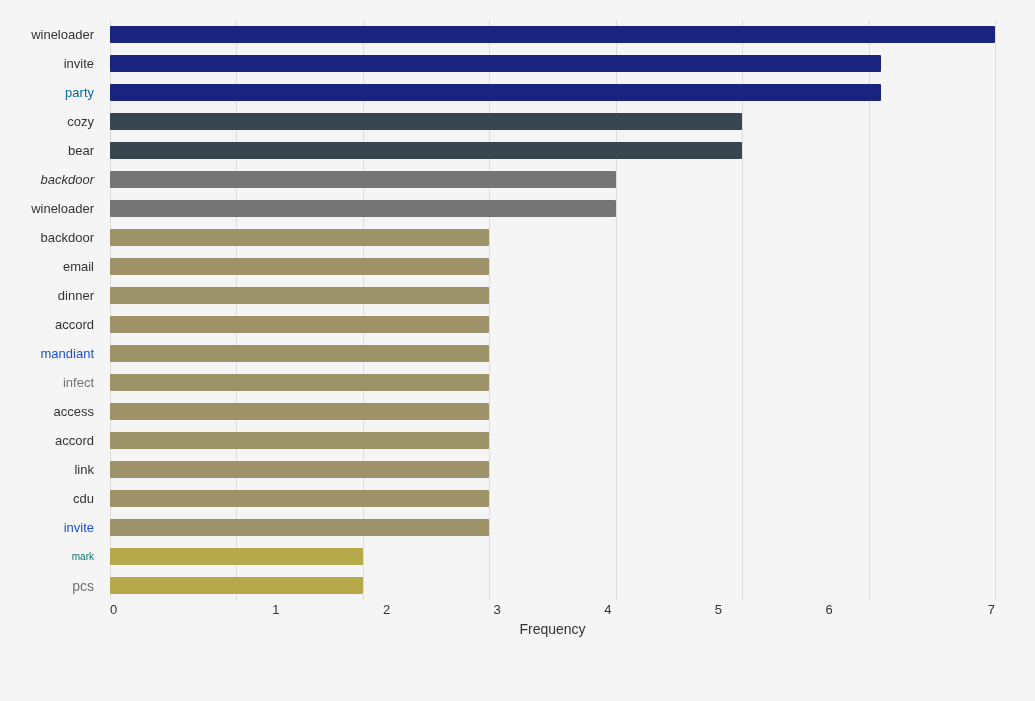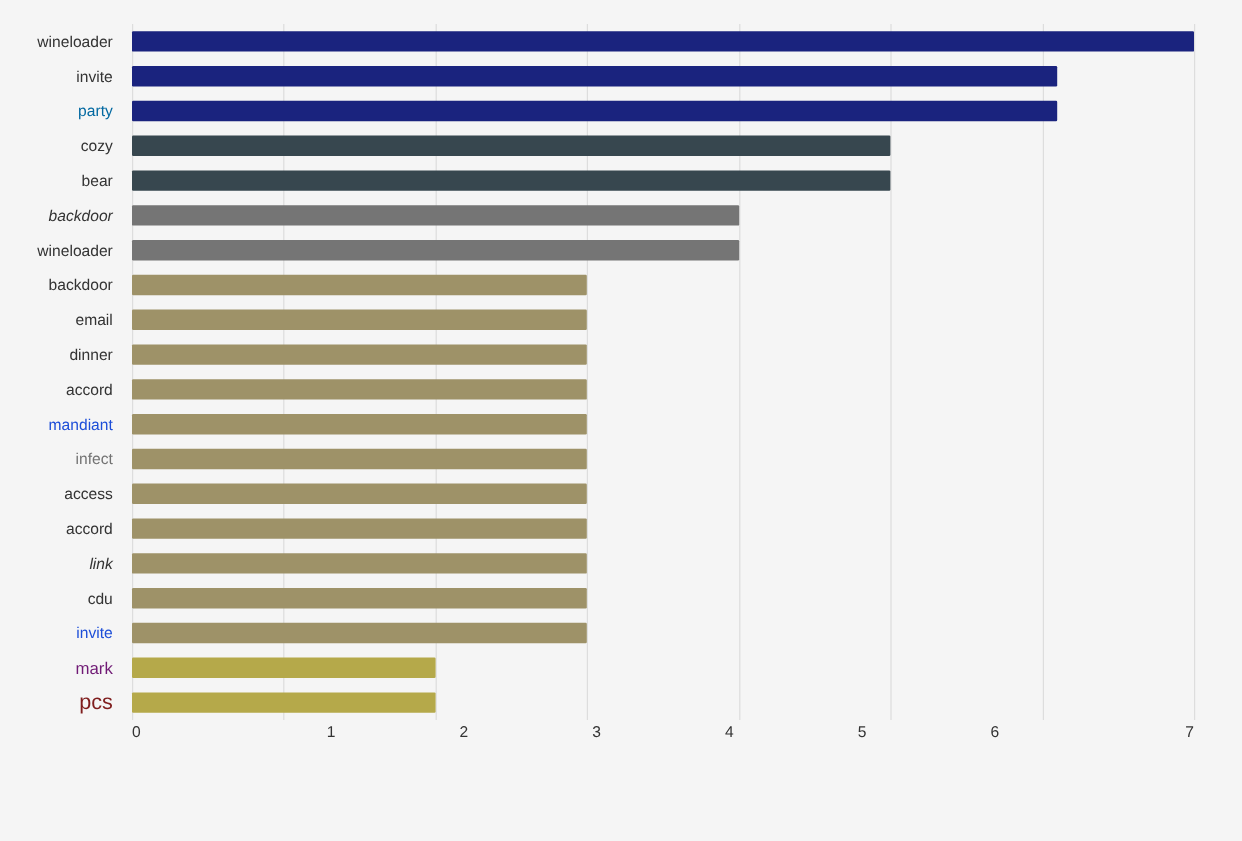--- a/index.html
+++ b/index.html
@@ -91,25 +91,25 @@
         <div class="y-label" style="flex: 1 1 0%; font-size: 13px; color: rgb(51, 51, 51); display: flex; align-items: center; justify-content: flex-end; padding-right: 8px; white-space: nowrap; font-style: italic;">backdoor</div>
         <div class="y-label" style="flex: 1 1 0%; font-size: 13px; color: rgb(51, 51, 51); display: flex; align-items: center; justify-content: flex-end; padding-right: 8px; white-space: nowrap;">wineloader</div>
         <div class="y-label" style="flex: 1 1 0%; font-size: 13px; color: rgb(51, 51, 51); display: flex; align-items: center; justify-content: flex-end; padding-right: 8px; white-space: nowrap;">backdoor</div>
         <div class="y-label" style="flex: 1 1 0%; font-size: 13px; color: rgb(51, 51, 51); display: flex; align-items: center; justify-content: flex-end; padding-right: 8px; white-space: nowrap;">email</div>
         <div class="y-label" style="flex: 1 1 0%; font-size: 13px; color: rgb(51, 51, 51); display: flex; align-items: center; justify-content: flex-end; padding-right: 8px; white-space: nowrap;">dinner</div>
         <div class="y-label" style="flex: 1 1 0%; font-size: 13px; color: rgb(51, 51, 51); display: flex; align-items: center; justify-content: flex-end; padding-right: 8px; white-space: nowrap; text-align: right;">accord</div>
         <div class="y-label" style="flex: 1 1 0%; font-size: 13px; color: #1d4ed8; display: flex; align-items: center; justify-content: flex-end; padding-right: 8px; white-space: nowrap;">mandiant</div>
         <div class="y-label" style="flex: 1 1 0%; font-size: 13px; color: #737373; display: flex; align-items: center; justify-content: flex-end; padding-right: 8px; white-space: nowrap;">infect</div>
         <div class="y-label" style="flex: 1 1 0%; font-size: 13px; color: rgb(51, 51, 51); display: flex; align-items: center; justify-content: flex-end; padding-right: 8px; white-space: nowrap;">access</div>
         <div class="y-label" style="flex: 1 1 0%; font-size: 13px; color: rgb(51, 51, 51); display: flex; align-items: center; justify-content: flex-end; padding-right: 8px; white-space: nowrap;">accord</div>
-        <div class="y-label" style="flex: 1 1 0%; font-size: 13px; color: rgb(51, 51, 51); display: flex; align-items: center; justify-content: flex-end; padding-right: 8px; white-space: nowrap; font-style: italic;">link</div>
+        <div class="y-label" style="flex: 1 1 0%; font-size: 13px; color: rgb(51, 51, 51); display: flex; align-items: center; justify-content: flex-end; padding-right: 8px; white-space: nowrap;">link</div>
         <div class="y-label" style="flex: 1 1 0%; font-size: 13px; color: rgb(51, 51, 51); display: flex; align-items: center; justify-content: flex-end; padding-right: 8px; white-space: nowrap;">cdu</div>
         <div class="y-label" style="flex: 1 1 0%; font-size: 13px; color: #1d4ed8; display: flex; align-items: center; justify-content: flex-end; padding-right: 8px; white-space: nowrap;">invite</div>
-        <div class="y-label" style="flex: 1 1 0%; font-size: 14px; color: #701a75; display: flex; align-items: center; justify-content: flex-end; padding-right: 8px; white-space: nowrap;">mark</div>
-        <div class="y-label" style="flex: 1 1 0%; font-size: 18px; color: #7f1d1d; display: flex; align-items: center; justify-content: flex-end; padding-right: 8px; white-space: nowrap;">pcs</div>
+        <div class="y-label" style="flex: 1 1 0%; font-size: 10px; color: #0f766e; display: flex; align-items: center; justify-content: flex-end; padding-right: 8px; white-space: nowrap;">mark</div>
+        <div class="y-label" style="flex: 1 1 0%; font-size: 14px; color: #737373; display: flex; align-items: center; justify-content: flex-end; padding-right: 8px; white-space: nowrap;">pcs</div>
       </div>
 
     <div class="bars-and-grid" style="position:relative;">
 
       <div id="grid-lines" style="position:absolute;top:0;left:0;right:0;bottom:0;">
           <div style="position: absolute; top: 0px; bottom: 0px; left: 0%; width: 1px; background: rgb(221, 221, 221);"></div>
           <div style="position: absolute; top: 0px; bottom: 0px; left: 14.2857%; width: 1px; background: rgb(221, 221, 221);"></div>
           <div style="position: absolute; top: 0px; bottom: 0px; left: 28.5714%; width: 1px; background: rgb(221, 221, 221);"></div>
           <div style="position: absolute; top: 0px; bottom: 0px; left: 42.8571%; width: 1px; background: rgb(221, 221, 221);"></div>
           <div style="position: absolute; top: 0px; bottom: 0px; left: 57.1429%; width: 1px; background: rgb(221, 221, 221);"></div>
@@ -186,13 +186,14 @@
   <div style="display:flex; flex-direction:row; padding-left:90px; margin-top:2px;" id="x-tick-labels">
       <span style="flex: 1 1 0%; text-align: left; font-size: 13px; color: rgb(51, 51, 51);">0</span>
       <span style="flex: 1 1 0%; text-align: center; font-size: 13px; color: rgb(51, 51, 51);">1</span>
       <span style="flex: 1 1 0%; text-align: center; font-size: 13px; color: rgb(51, 51, 51);">2</span>
       <span style="flex: 1 1 0%; text-align: center; font-size: 13px; color: rgb(51, 51, 51);">3</span>
       <span style="flex: 1 1 0%; text-align: center; font-size: 13px; color: rgb(51, 51, 51);">4</span>
       <span style="flex: 1 1 0%; text-align: center; font-size: 13px; color: rgb(51, 51, 51);">5</span>
       <span style="flex: 1 1 0%; text-align: center; font-size: 13px; color: rgb(51, 51, 51);">6</span>
       <span style="flex: 1 1 0%; text-align: right; font-size: 13px; color: rgb(51, 51, 51);">7</span>
     </div>
+  <div class="x-axis-title" style="padding-left:90px;">Frequency</div>
 </div>
 
 </body></html>

